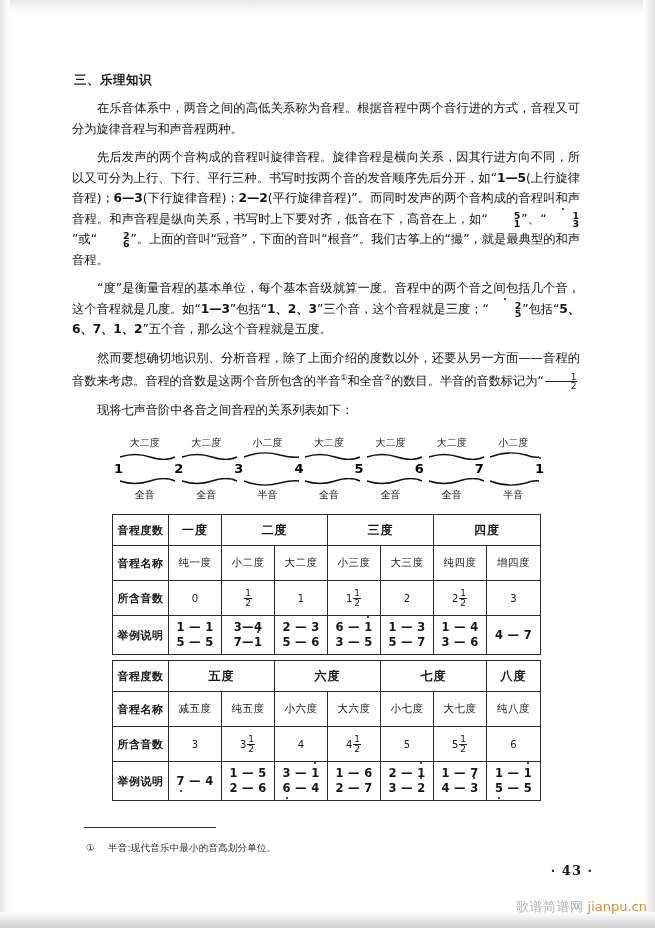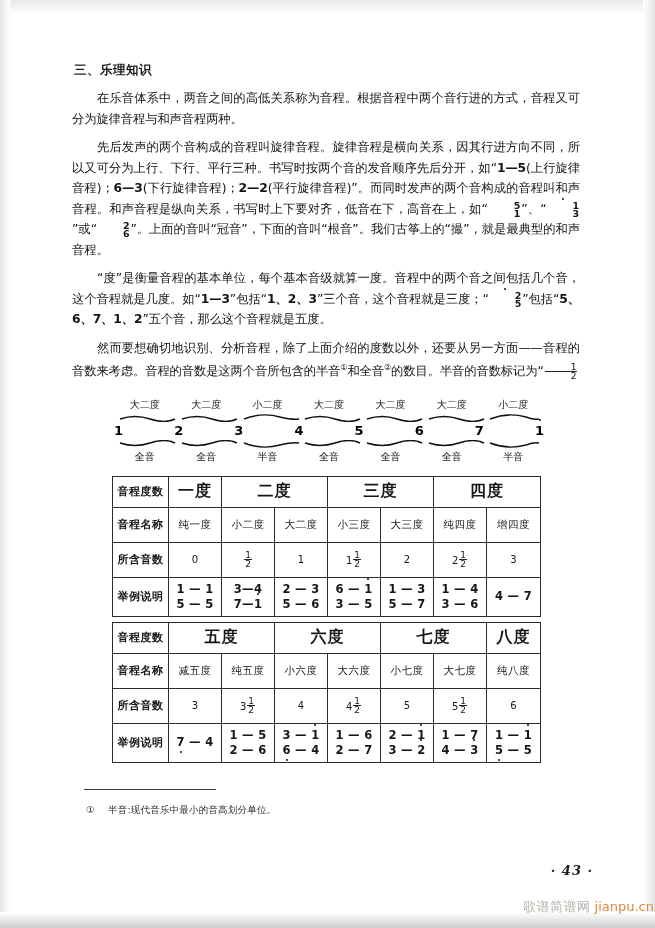--- a/index.html
+++ b/index.html
@@ -20,21 +20,21 @@
   }
   
   .edge-top { position:absolute; top:0; left:0; right:0; height:14px; background:linear-gradient(#e9e9e9,#ffffff); }
   .edge-left { position:absolute; top:0; bottom:0; left:0; width:10px; background:linear-gradient(90deg,#e6e6e6,#ffffff); }
   .edge-right { position:absolute; top:0; bottom:0; right:0; width:12px; background:linear-gradient(270deg,#e3e3e3,#ffffff); }
   .edge-bottom { position:absolute; bottom:0; left:0; right:0; height:16px; background:linear-gradient(0deg,#cfcfcf,#ffffff); }
 
   .content {
     position: absolute;
     left: 72px;
-    top: 62px;
+    top: 72px;
     width: 508px;
   }
 
   .sec-title {
     font-size: 12.5px;
     font-weight: bold;
     color: #1a1a1a;
     letter-spacing: 0.5px;
     margin: 0 0 9px 2px;
   }
@@ -151,21 +151,21 @@
     color: #161616;
     padding: 2px 1px;
   }
   table.itbl td.rowhead {
     font-size: 11px;
     line-height: 13px;
     font-weight: bold;
     letter-spacing: 0.5px;
     width: 56px;
   }
-  td.deg { font-size: 16px; font-weight: bold; letter-spacing: 1px; height: 26px; }
+  td.deg { font-size: 12px; font-weight: bold; letter-spacing: 1px; height: 26px; }
   td.nm  { font-size: 10.5px; color: #3a3a3a; height: 30px; letter-spacing: 0.5px; }
   td.cnt { font-size: 10px; height: 30px; color: #2a2a2a; }
   td.ex  { font-size: 11.5px; font-weight: bold; line-height: 15px; height: 34px; letter-spacing: 0.3px; }
   .tbl-gap { height: 5px; }
   table.itbl.second { border-top: 1px solid #2a2a2a; }
 
   
   .fn-rule {
     margin: 26px 0 5px 12px;
     width: 132px;
@@ -179,29 +179,28 @@
     letter-spacing: 0.2px;
   }
   .fn-item .marker { display: inline-block; width: 22px; }
 
   
   .pageno {
     position: absolute;
     right: 62px;
     bottom: 50px;
     font-family: "DejaVu Serif", "Liberation Serif", serif;
-    font-style: italic;
     font-size: 13px;
     font-weight: bold;
     color: #1c1c1c;
     letter-spacing: 1px;
   }
   .watermark {
     position: absolute;
-    right: 1px;
+    right: 8px;
     bottom: 12px;
     font-size: 13px;
     color: #b7b1ab;
     letter-spacing: 0.5px;
     white-space: nowrap;
   }
   .watermark .cn { color: #b5afa9; }
   .watermark .url { color: #e08a3c; margin-left: 4px; letter-spacing: 0px; }
 </style>
 </head>
@@ -218,20 +217,21 @@
     <div class="sec-title">三、乐理知识</div>
 
     <p class="para indent"><span>在乐音体系中，两音之间的高低关系称为音程。根据音程中两个音行进的方式，音程又可分为旋律音程与和声音程两种。</span></p>
 
     <p class="para indent"><span>先后发声的两个音构成的音程叫旋律音程。旋律音程是横向关系，因其行进方向不同，所以又可分为上行、下行、平行三种。书写时按两个音的发音顺序先后分开，如“</span><b class="nt">1—5</b><span>(上行旋律音程)；</span><b class="nt">6—3</b><span>(下行旋律音程)；</span><b class="nt">2—2</b><span>(平行旋律音程)”。而同时发声的两个音构成的音程叫和声音程。和声音程是纵向关系，书写时上下要对齐，低音在下，高音在上，如“</span><span class="stack"><span>5</span><span>1</span></span><span>”、“</span><span class="stack"><span class="dot-up">1</span><span>3</span></span><span>”或“</span><span class="stack"><span>2</span><span>6</span></span><span>”。上面的音叫“冠音”，下面的音叫“根音”。我们古筝上的“撮”，就是最典型的和声音程。</span></p>
 
     <p class="para indent"><span>“度”是衡量音程的基本单位，每个基本音级就算一度。音程中的两个音之间包括几个音，这个音程就是几度。如“</span><b class="nt">1—3</b><span>”包括“</span><b class="nt">1、2、3</b><span>”三个音，这个音程就是三度；“</span><span class="stack"><span class="dot-up">2</span><span>5</span></span><span>”包括“</span><b class="nt">5、6、7、1、2</b><span>”五个音，那么这个音程就是五度。</span></p>
 
     <p class="para indent"><span>然而要想确切地识别、分析音程，除了上面介绍的度数以外，还要从另一方面——音程的音数来考虑。音程的音数是这两个音所包含的半音</span><sup class="fn">①</sup><span>和全音</span><sup class="fn">②</sup><span>的数目。半音的音数标记为“</span><span class="frac"><span class="num">1</span><span class="den">2</span></span></p>
 
+    <p class="para indent"><span>现将七声音阶中各音之间音程的关系列表如下：</span></p>
 
     <div class="scale-wrap">
       <div class="scale-row scale-top">
         <div class="scale-cell">大二度</div>
         <div class="scale-cell">大二度</div>
         <div class="scale-cell">小二度</div>
         <div class="scale-cell">大二度</div>
         <div class="scale-cell">大二度</div>
         <div class="scale-cell">大二度</div>
         <div class="scale-cell">小二度</div>

